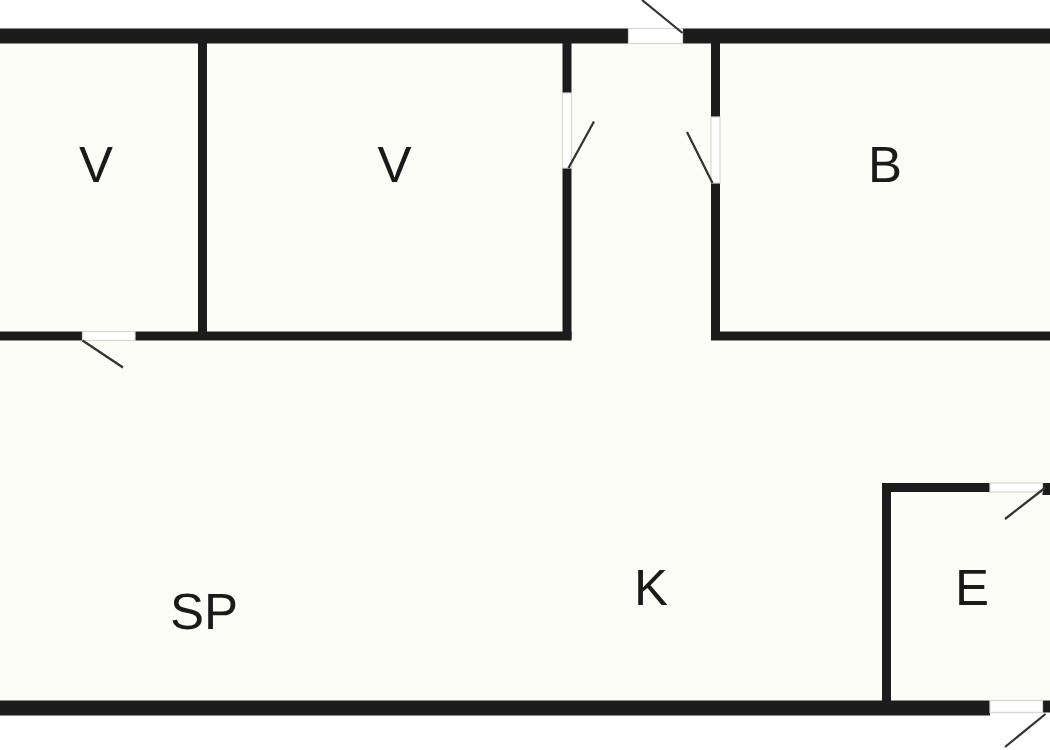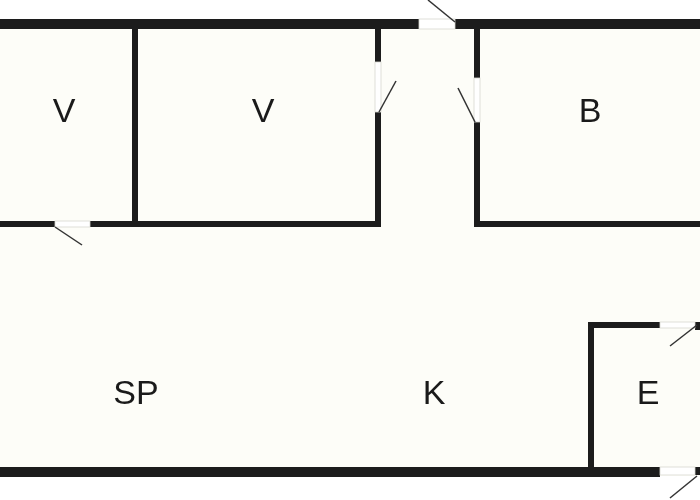--- a/index.html
+++ b/index.html
@@ -57,15 +57,15 @@
     <line x1="379" y1="112" x2="396" y2="81"></line>
     <line x1="475" y1="122" x2="458" y2="88"></line>
     <line x1="697" y1="325" x2="670" y2="346"></line>
     <line x1="697" y1="476" x2="670" y2="498"></line>
   </g>
 </svg>
 
 <div class="label" style="left:64px; top:110px;">V</div>
 <div class="label" style="left:263px; top:110px;">V</div>
 <div class="label" style="left:590px; top:110px;">B</div>
-<div class="label" style="left:136px; top:392px;">SP</div>
+<div class="label" style="left:136px; top:408px;">SP</div>
 <div class="label" style="left:434px; top:392px;">K</div>
 <div class="label" style="left:648px; top:392px;">E</div>
 
 </body></html>

